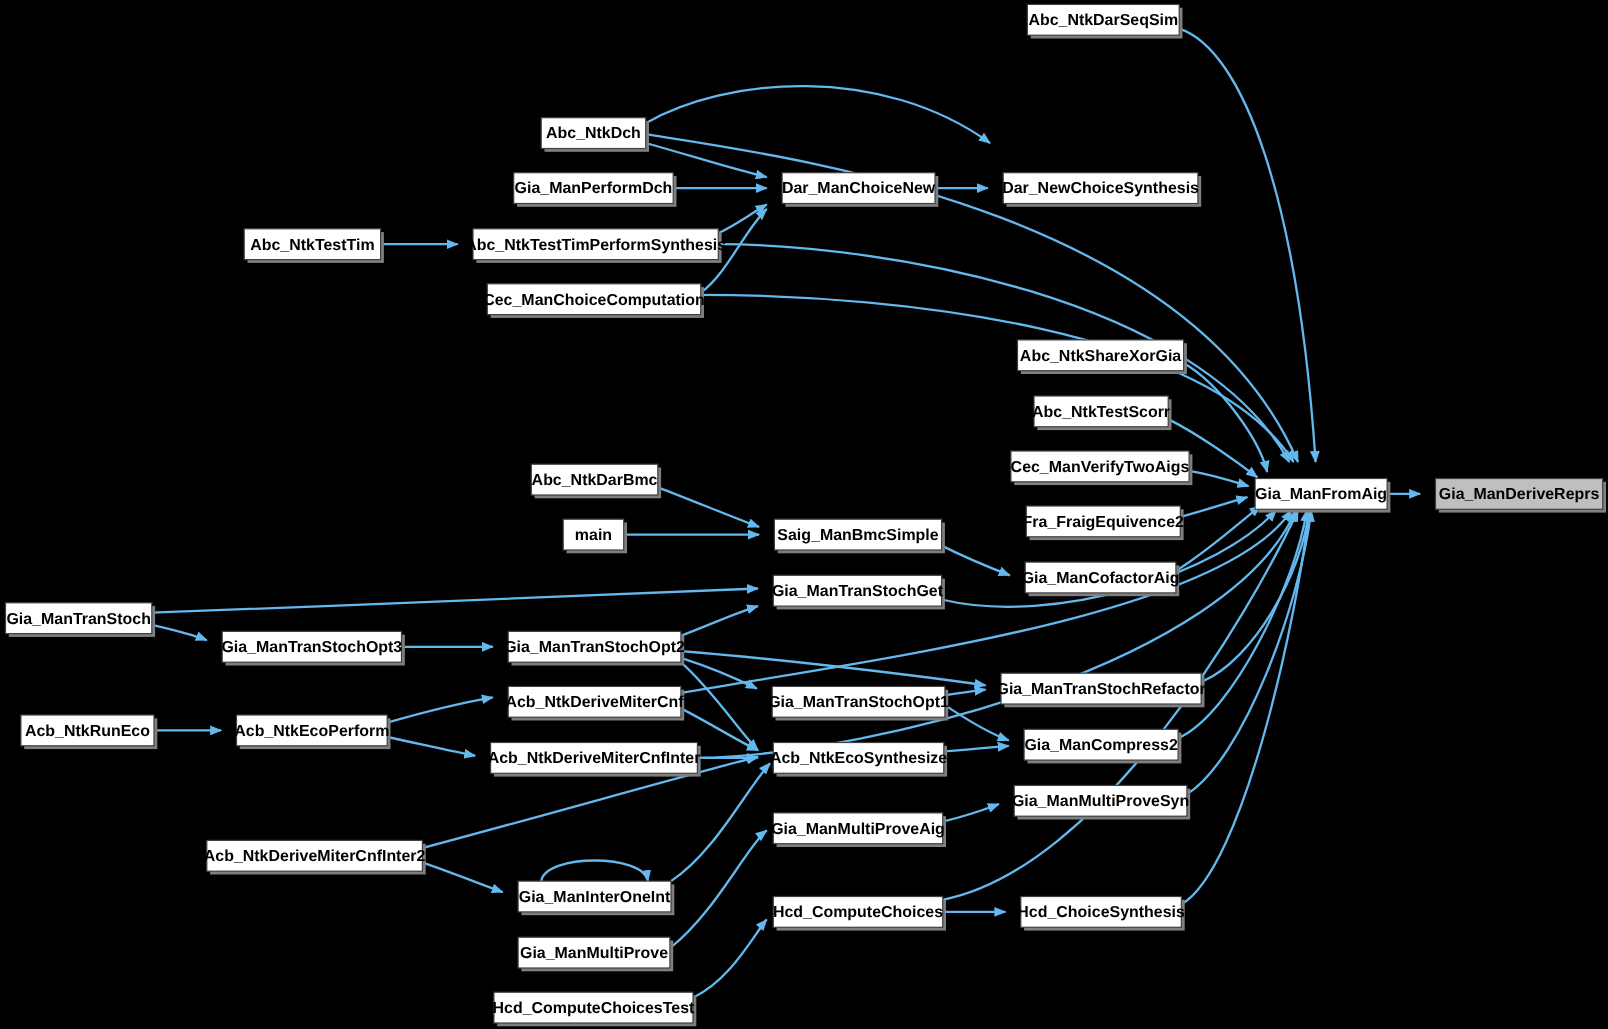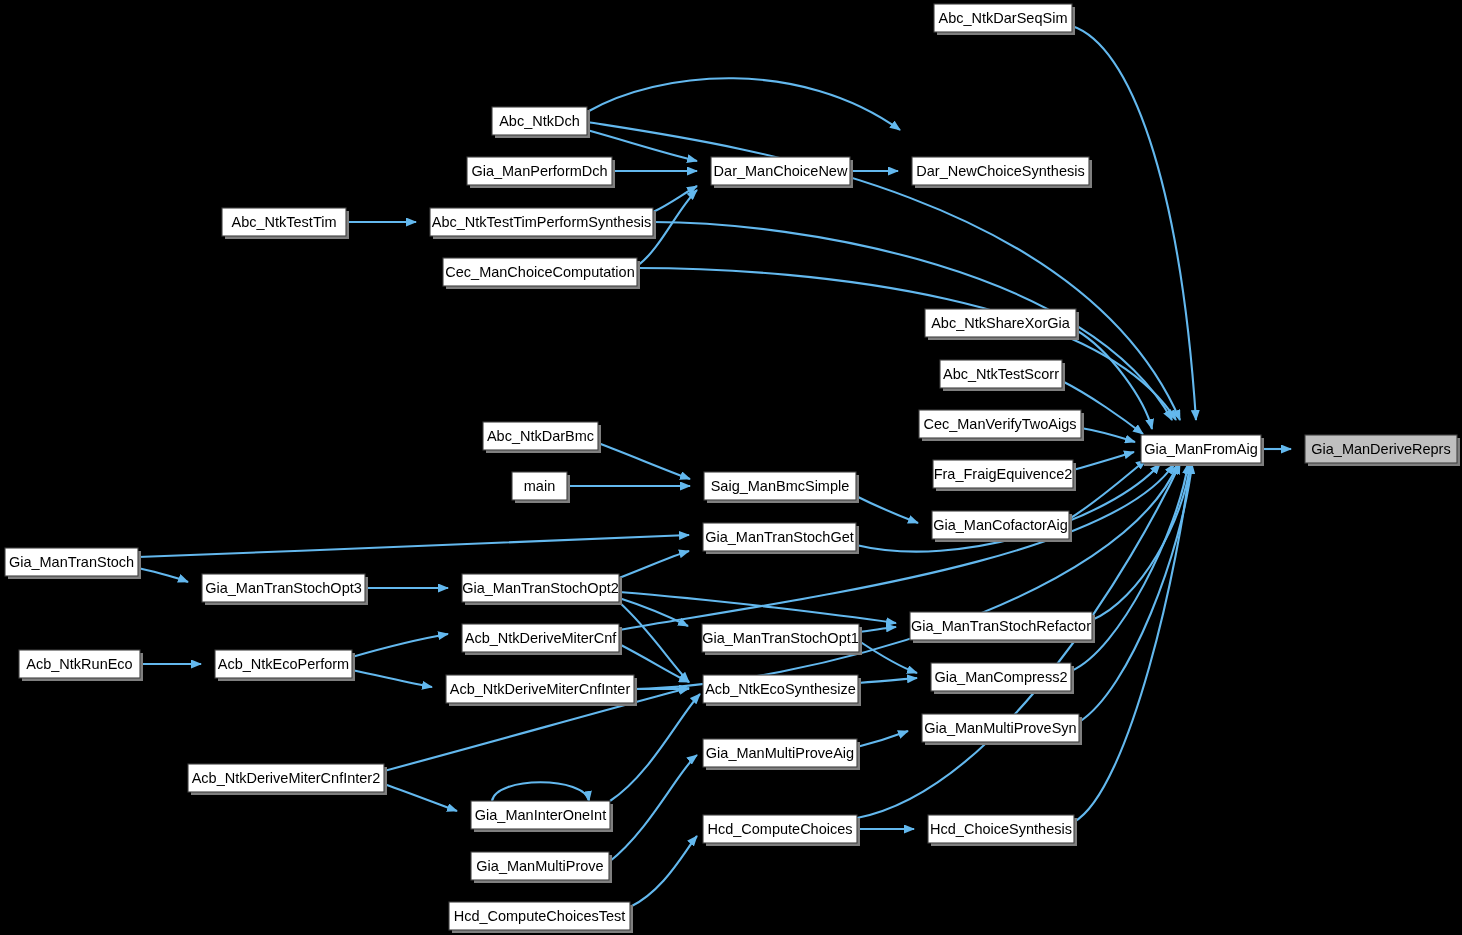--- a/index.html
+++ b/index.html
@@ -1,17 +1,17 @@
 <!DOCTYPE html>
 <html><head>
 <meta charset="utf-8">
 <style>
   html,body{margin:0;padding:0;background:#000;}
   #stage{position:relative;width:1462px;height:935px;background:#000;overflow:hidden;
-         font-family:"Liberation Sans", sans-serif;}
+         font-family:"Liberation Sans", sans-serif;font-weight:bold;}
   svg{position:absolute;left:0;top:0;width:1462px;height:935px;}
   .node-label{font-family:"Liberation Sans", sans-serif;font-size:14.5px;fill:#000;
               dominant-baseline:middle;text-anchor:middle;}
   .edge{fill:none;stroke:#63b8ee;stroke-width:2.1;}
   .arrowhead{fill:#63b8ee;stroke:none;}
   .box-shadow{fill:#7f7f7f;stroke:none;}
   .box{stroke:#404040;stroke-width:1.1;}
   .box-normal{fill:#ffffff;}
   .box-hilite{fill:#bfbfbf;}
 </style>

